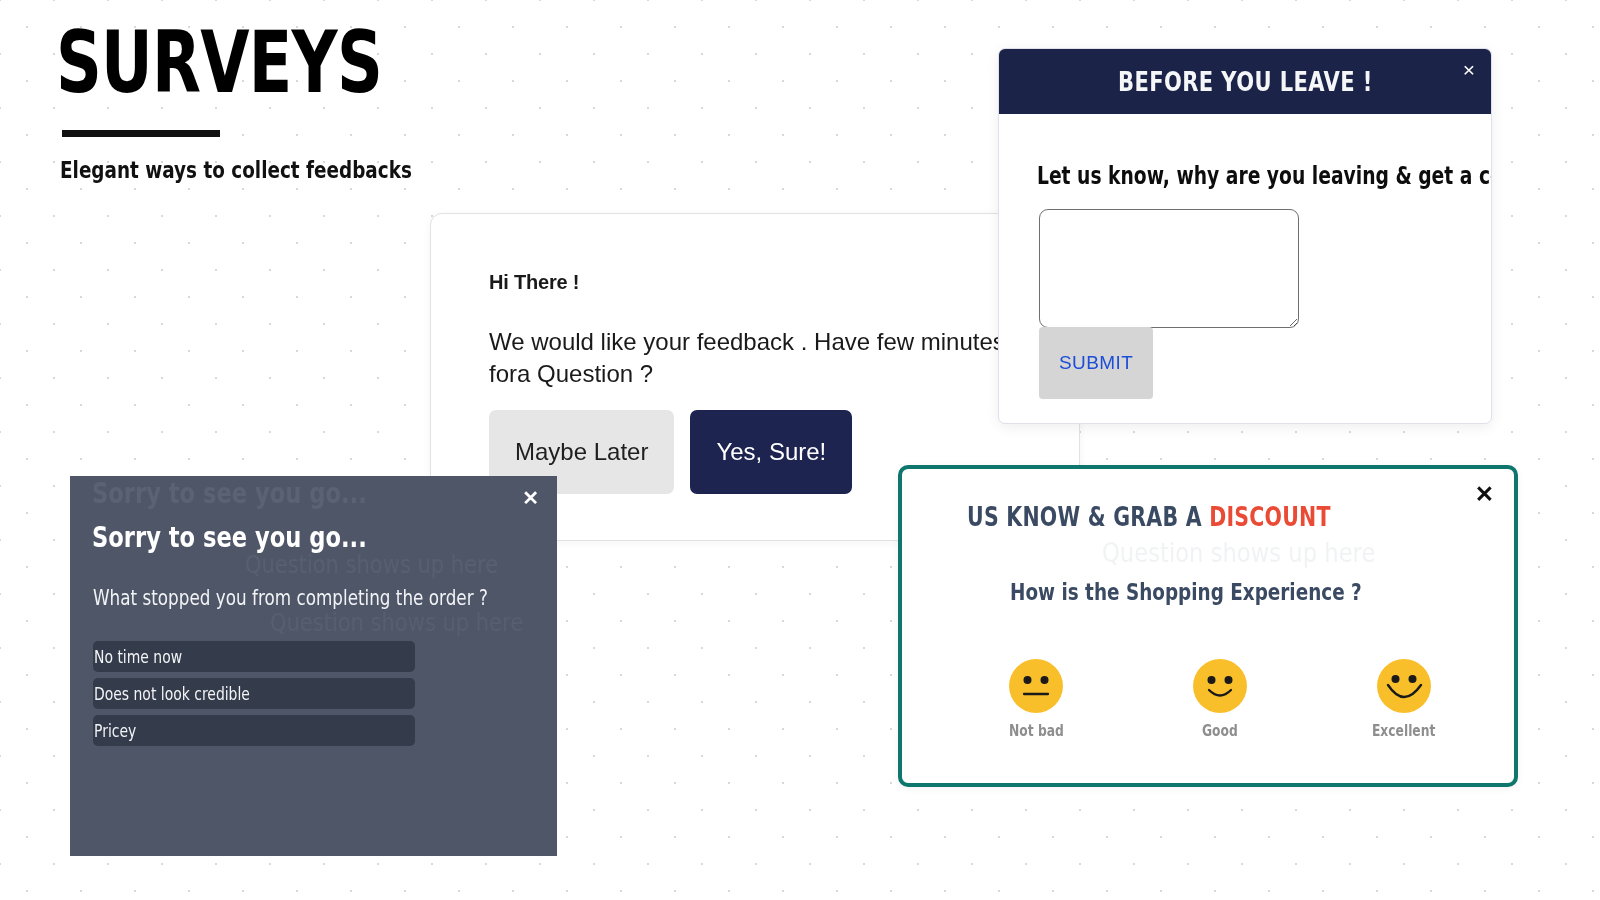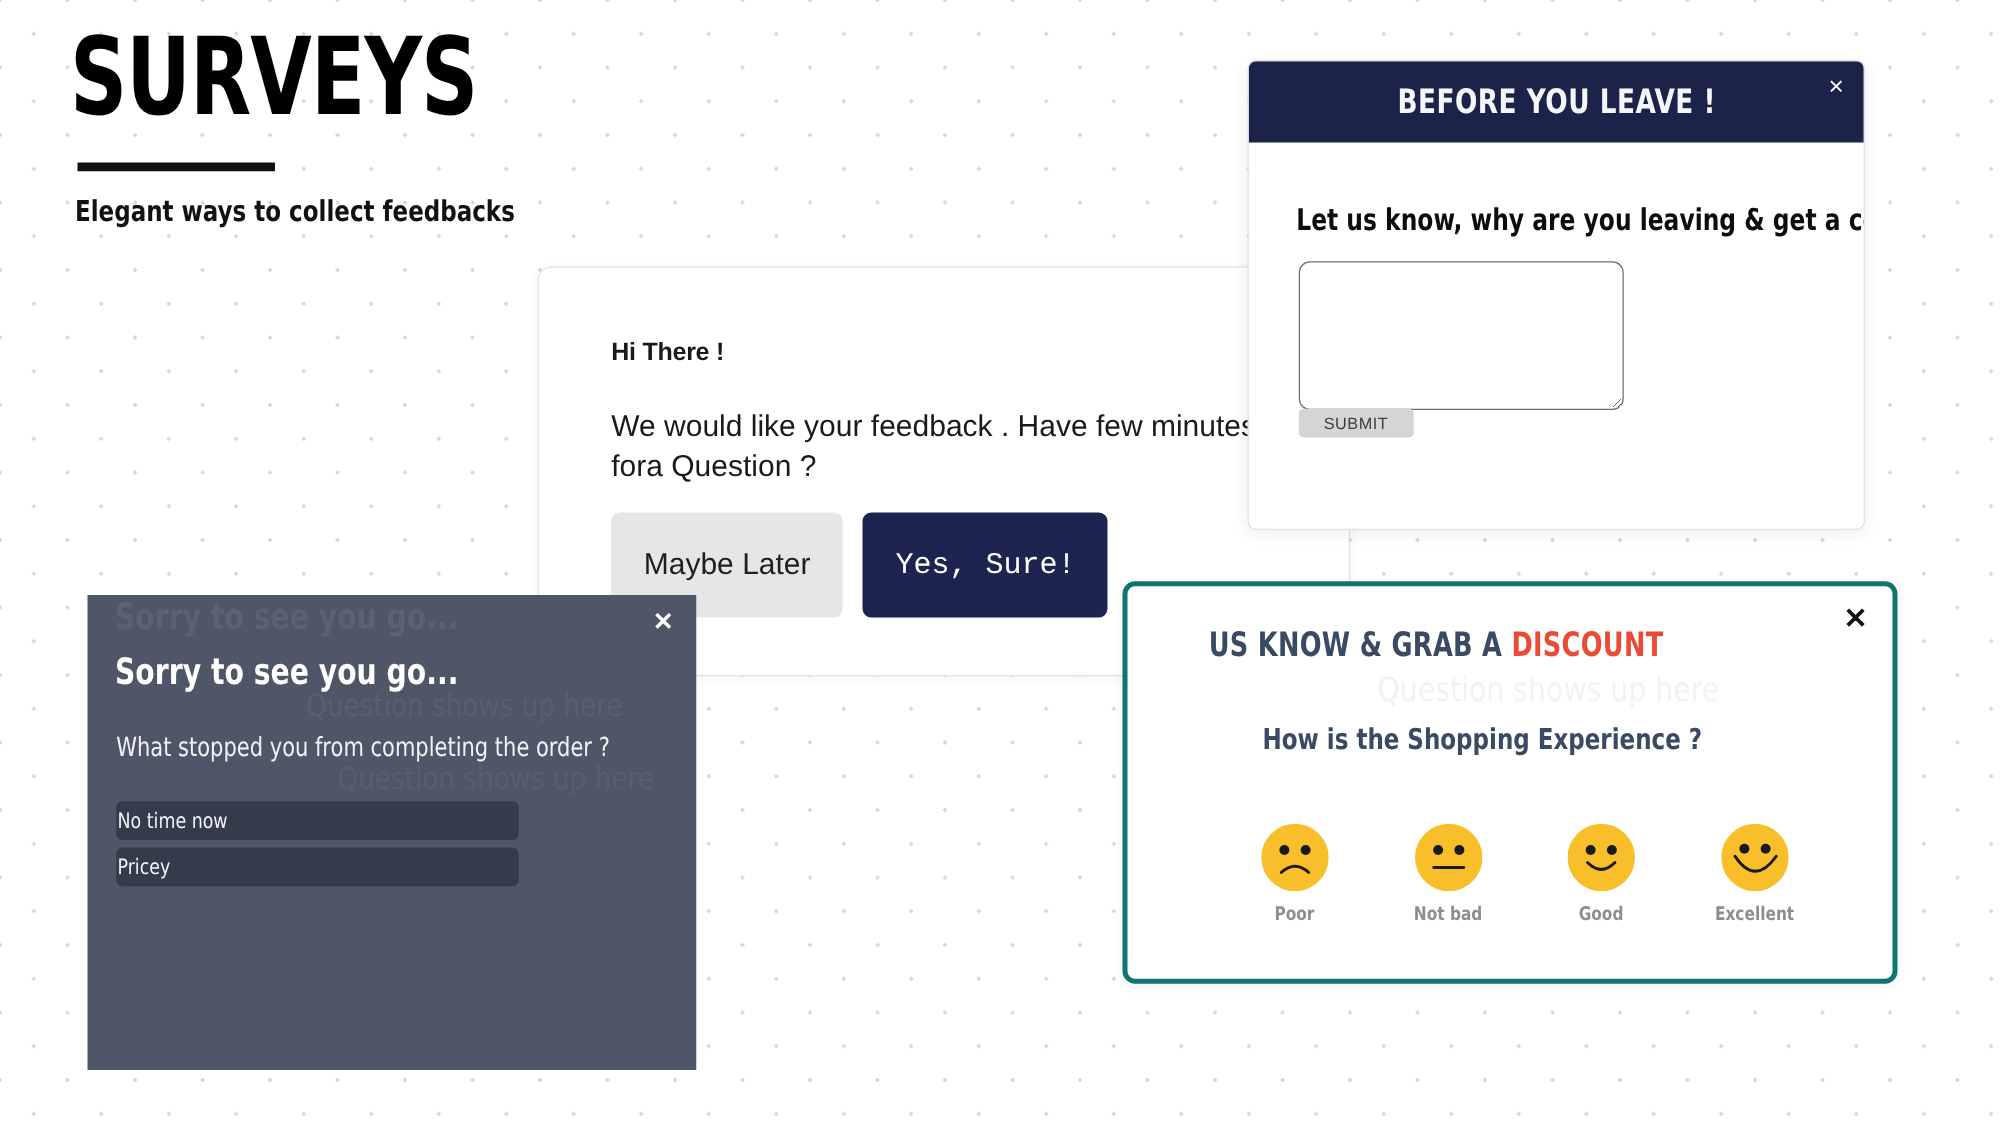--- a/index.html
+++ b/index.html
@@ -112,21 +112,21 @@
     padding: 28px 26px;
     cursor: pointer;
     white-space: nowrap;
   }
   .btn-primary {
     background: #1e2450;
     color: #ffffff;
     border: none;
     border-radius: 7px;
     font-size: 24px;
-    font-family: Liberation Mono, monospace;
+    font-family: Liberation Sans, sans-serif;
     padding: 12px 26px;
     cursor: pointer;
     white-space: nowrap;
   }
 
   
   #before-leave-modal {
     left: 998px;
     top: 48px;
     width: 494px;
@@ -189,27 +189,27 @@
     resize: both;
     font-family: "Liberation Sans", sans-serif;
     font-size: 15px;
     padding: 7px;
   }
   #before-leave-submit {
     position: absolute;
     left: 40px;
     top: 278px;
     background: #d5d5d5;
-    color: #404040;
+    color: #1d4ed8;
     border: none;
     border-radius: 4px;
     font-family: "Liberation Sans", sans-serif;
-    font-size: 13px;
+    font-size: 19px;
     letter-spacing: 0.4px;
-    padding: 4px 20px;
+    padding: 25px 20px;
     cursor: pointer;
   }
 
   
   #sorry-modal {
     position: absolute;
     left: 70px;
     top: 476px;
     width: 487px;
     height: 380px;
@@ -440,45 +440,39 @@
 
 <div id="sorry-modal">
   <button id="sorry-close">✕</button>
   <div id="sorry-title">Sorry to see you go...</div>
   <div id="sorry-question">What stopped you from completing the order ?</div>
   <div id="sorry-options">
     <div class="sorry-option">
       <span>No time now</span>
     </div>
     <div class="sorry-option">
+      <span>Does not look credible</span>
+    </div>
+    <div class="sorry-option">
       <span>Pricey</span>
     </div>
   </div>
 </div>
 <div id="sorry-ghost-title">Sorry to see you go...</div>
 <div id="sorry-ghost-sub">Question shows up here</div>
 <div id="sorry-ghost-sub2">Question shows up here</div>
 
 <div id="discount-card" class="card">
   <div id="discount-heading"><span>US KNOW &amp; GRAB A </span><span class="accent">DISCOUNT</span></div>
   <div id="discount-ghost">Question shows up here</div>
   <button id="discount-close">✕</button>
   <div id="discount-subheading">How is the Shopping Experience ?</div>
 
   <div id="emoji-row">
 
-    <div class="emoji-item">
-      <svg class="emoji-face" width="54" height="54" viewBox="0 0 54 54">
-        <circle cx="27" cy="27" r="27" fill="#f9bf2b"></circle>
-        <circle cx="18.5" cy="21" r="4" fill="#1a1a1a"></circle>
-        <circle cx="35.5" cy="21" r="4" fill="#1a1a1a"></circle>
-        <path d="M16 39 Q27 29 38 39" stroke="#1a1a1a" stroke-width="2.3" fill="none" stroke-linecap="round"></path>
-      </svg>
-      <div class="emoji-label">Poor</div>
-    </div>
 
     <div class="emoji-item">
       <svg class="emoji-face" width="54" height="54" viewBox="0 0 54 54">
         <circle cx="27" cy="27" r="27" fill="#f9bf2b"></circle>
         <circle cx="18.5" cy="21" r="4" fill="#1a1a1a"></circle>
         <circle cx="35.5" cy="21" r="4" fill="#1a1a1a"></circle>
         <path d="M15 35 L39 35" stroke="#1a1a1a" stroke-width="2.3" fill="none" stroke-linecap="round"></path>
       </svg>
       <div class="emoji-label">Not bad</div>
     </div>

